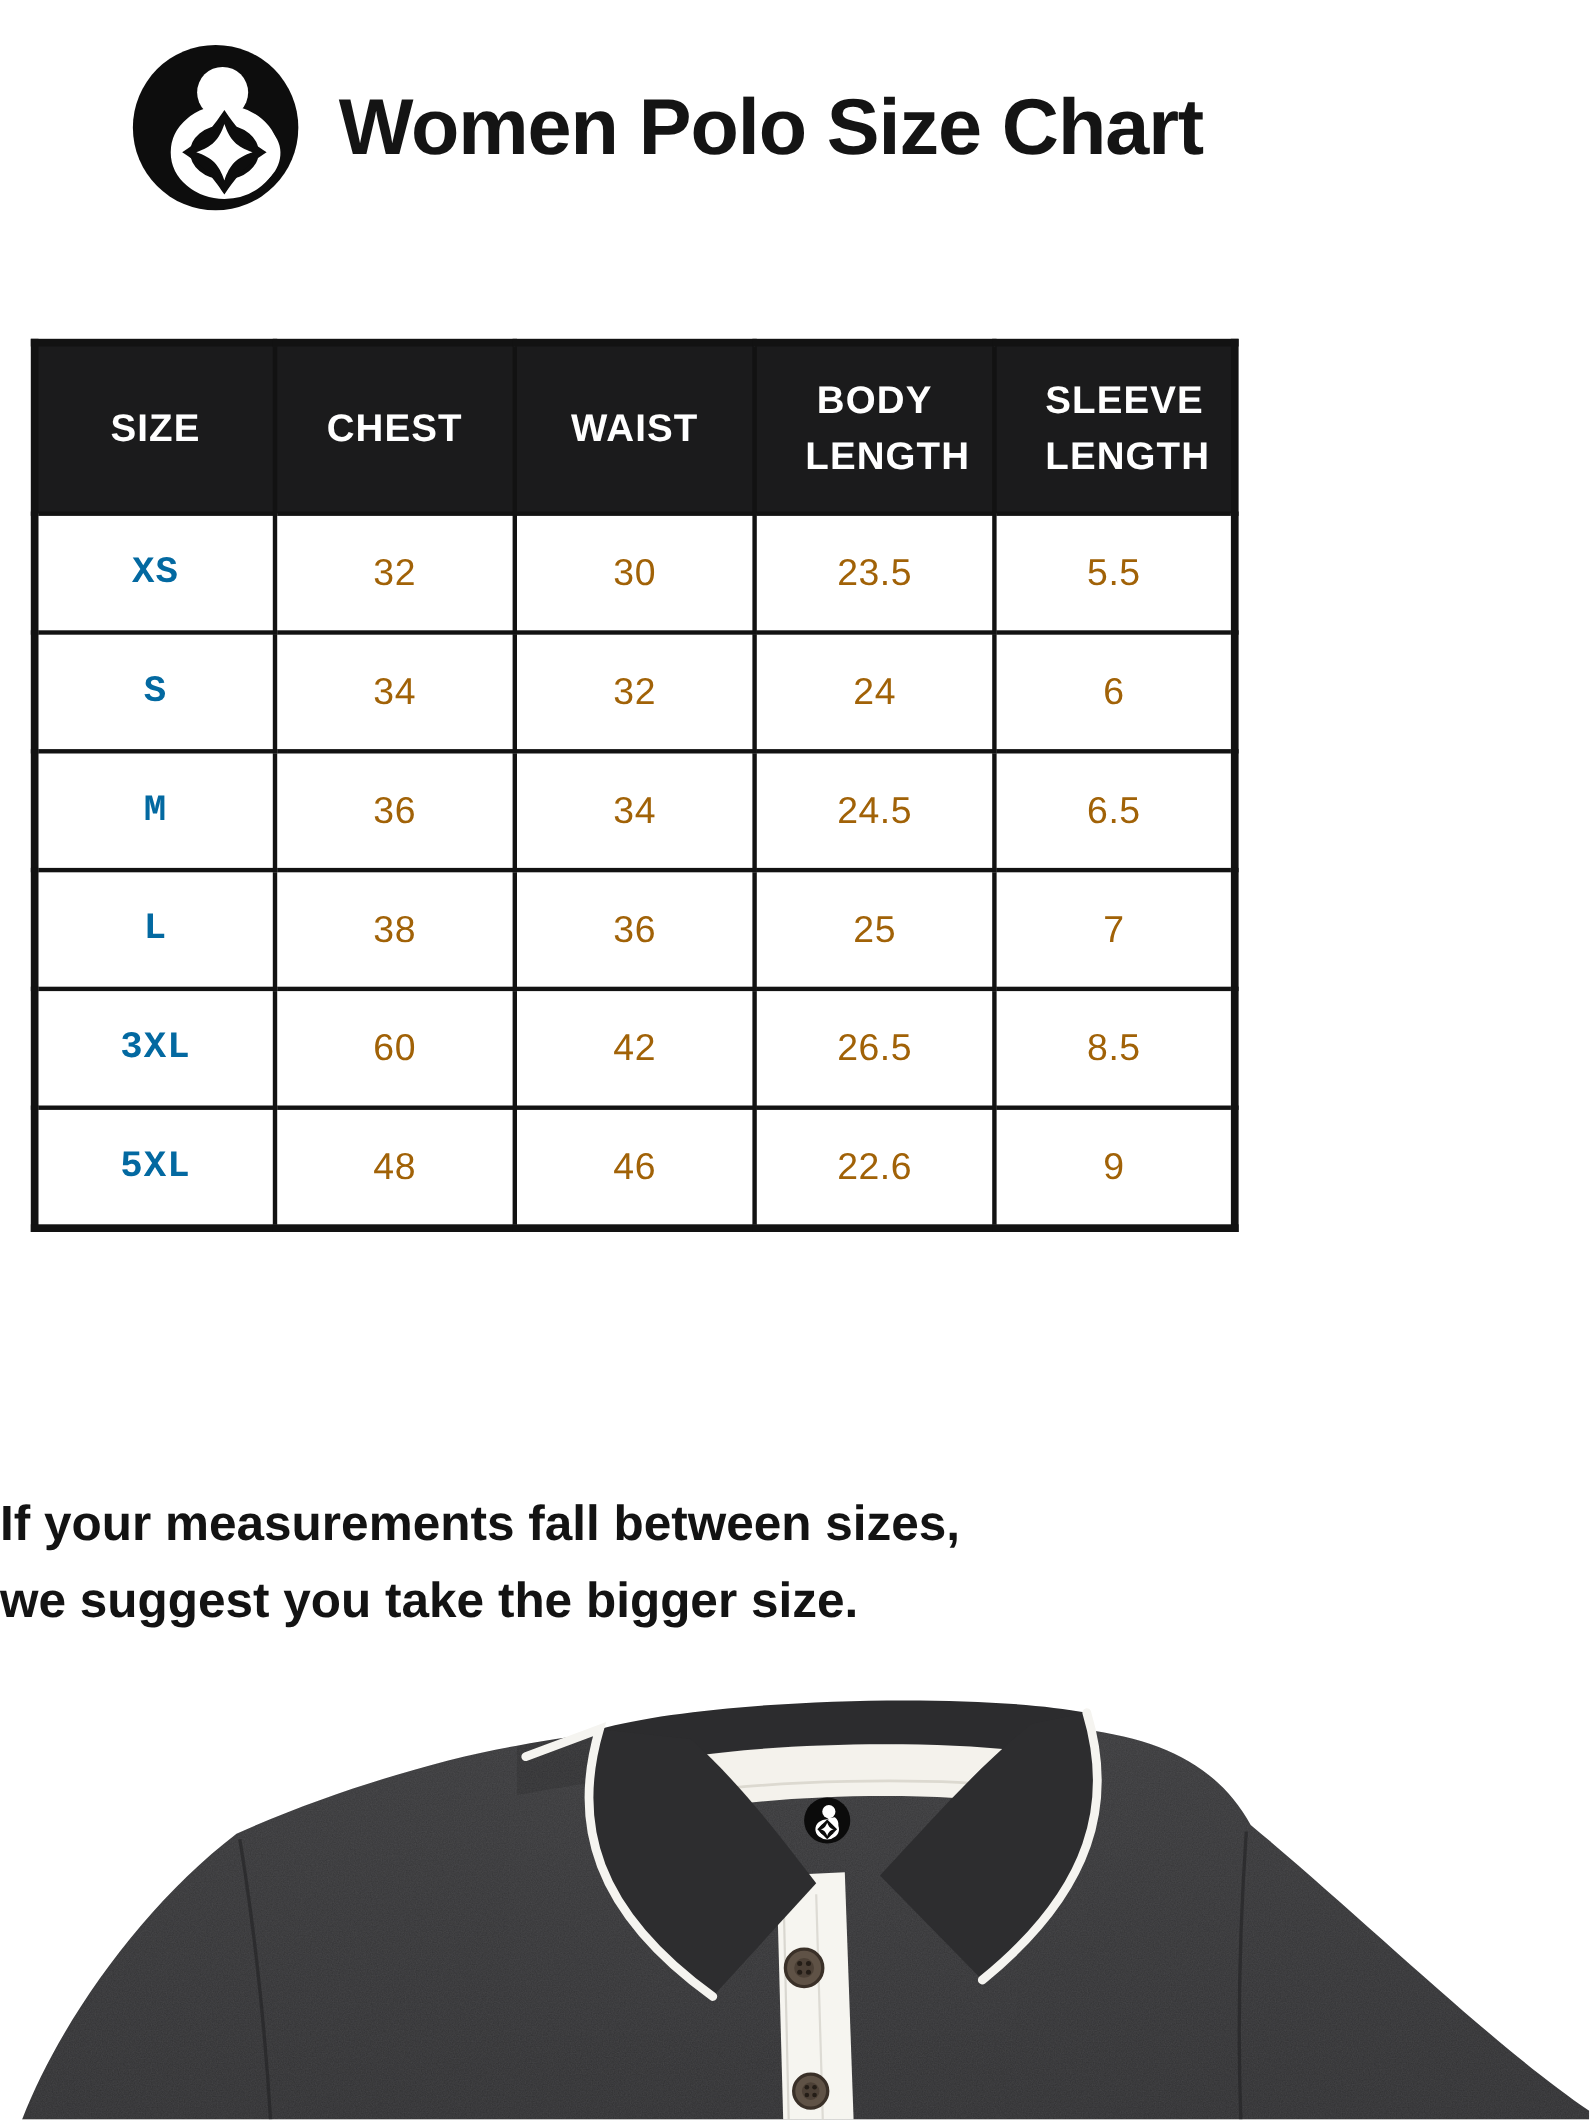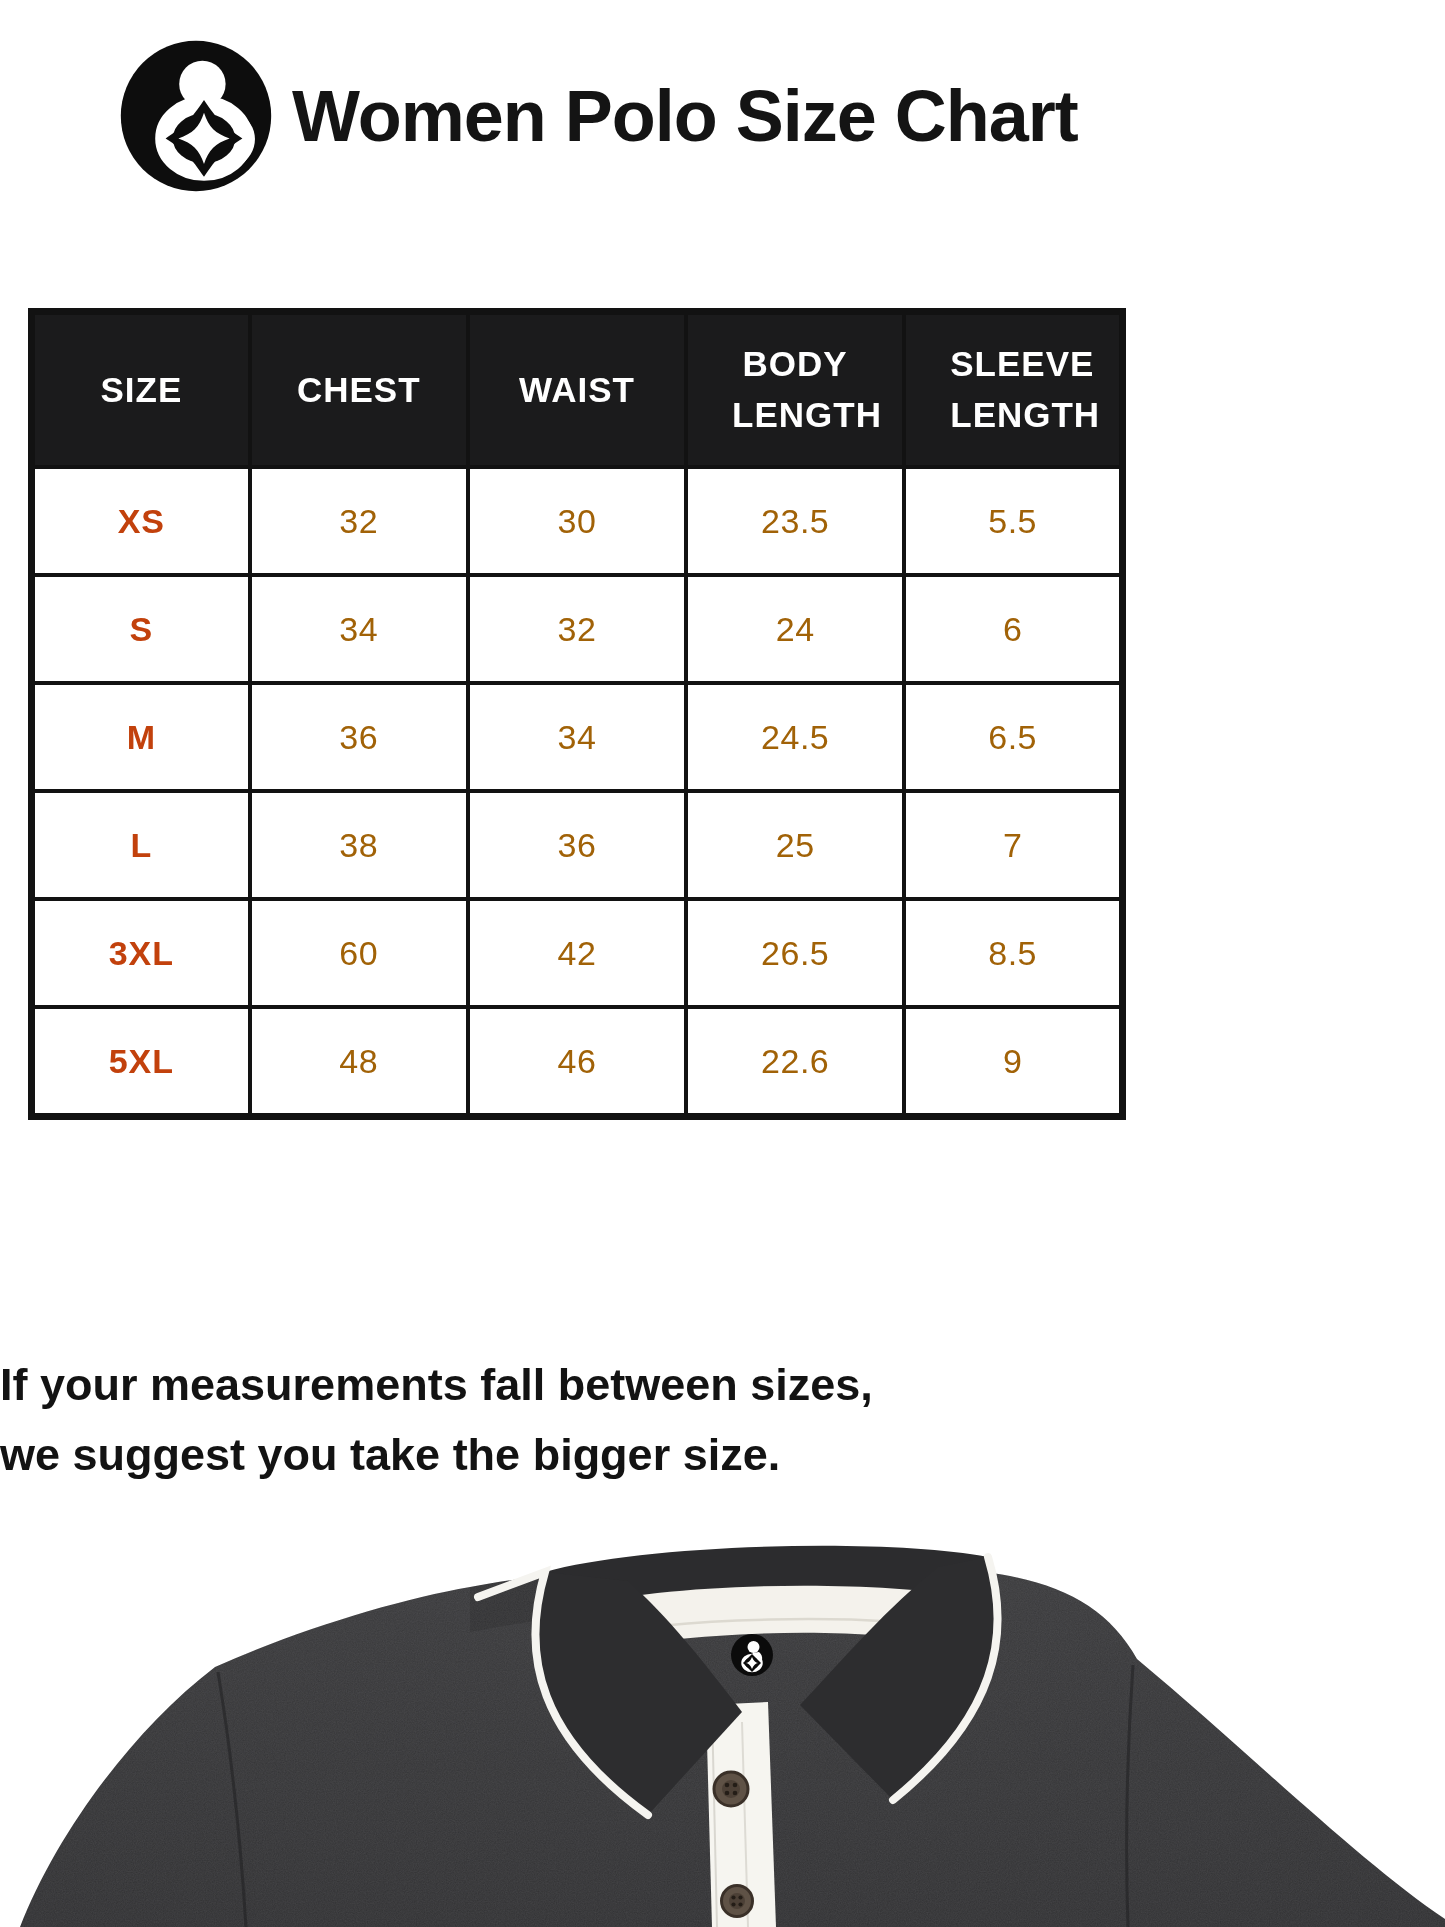--- a/index.html
+++ b/index.html
@@ -5,21 +5,21 @@
   html,body{margin:0;padding:0;}
   body{
     width:1445px;height:1927px;position:relative;overflow:hidden;
     background:#ffffff;
     font-family:"Liberation Sans", sans-serif;
   }
 
   
   .brand-header{
     position:absolute;left:116px;top:36px;
-    display:flex;align-items:center;gap:16px;
+    display:flex;align-items:center;gap:32px;
   }
   .brand-logo{width:160px;height:160px;flex:0 0 auto;}
   .page-title{
     font-size:72px;font-weight:800;color:#141414;
     letter-spacing:-1px;white-space:nowrap;
   }
 
   
   table.size-chart{
     position:absolute;left:28px;top:308px;width:1098px;
@@ -31,21 +31,21 @@
   }
   .size-chart th{
     background:#1b1b1c;color:#ffffff;height:150px;
     font-size:35px;font-weight:700;letter-spacing:1px;line-height:1.45;
     padding:0 44px;
   }
   .size-chart td{
     height:102px;font-size:34px;font-weight:300;color:#a16207;
     background:#ffffff;letter-spacing:0.5px;
   }
-  .size-chart td.size-label{font-weight:700;color:#c2410c;letter-spacing:1px;}
+  .size-chart td.size-label{font-weight:700;color:#0369a1;letter-spacing:1px;font-family:Liberation Mono, monospace;}
 
   
   .fit-note{
     position:absolute;left:0;top:1350px;width:1445px;
     font-size:45px;font-weight:700;color:#131313;
     line-height:1.55;
   }
 
   
   .product-image{position:absolute;left:0;top:1537px;width:1445px;height:390px;}

